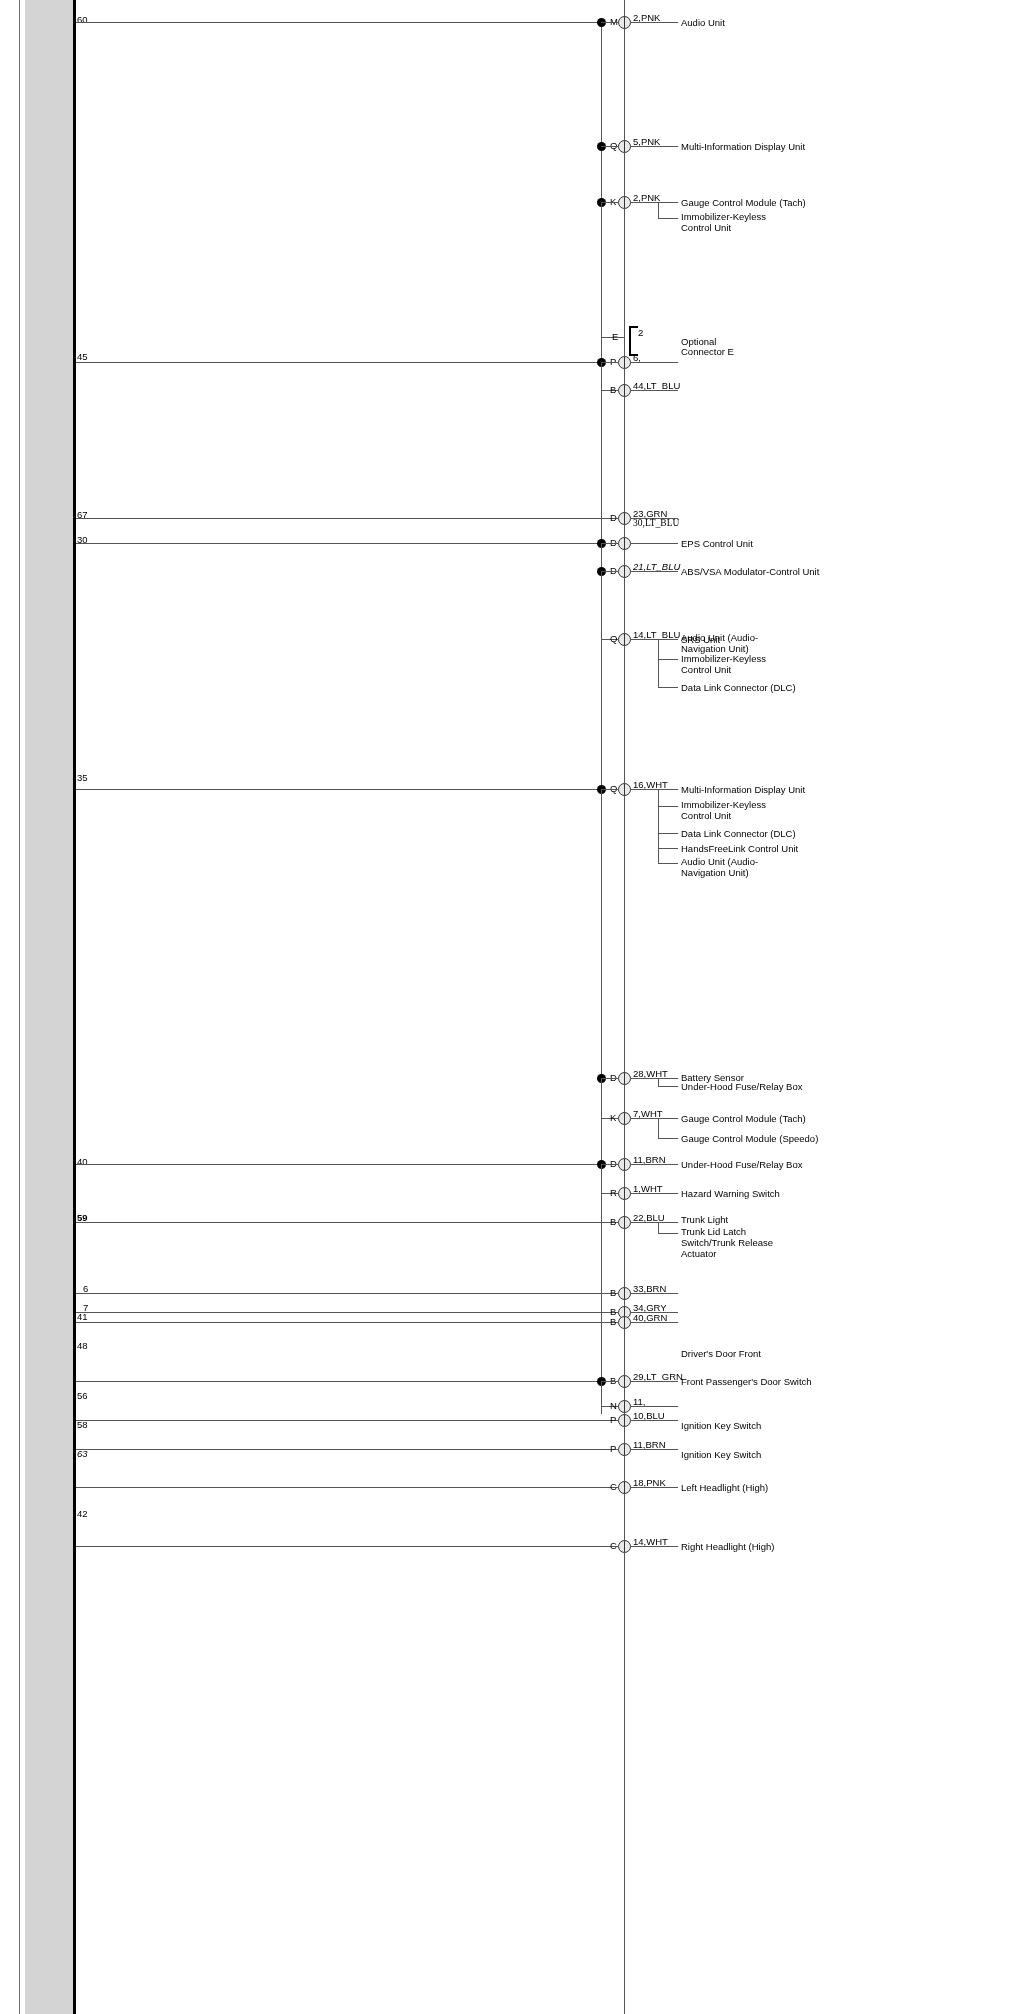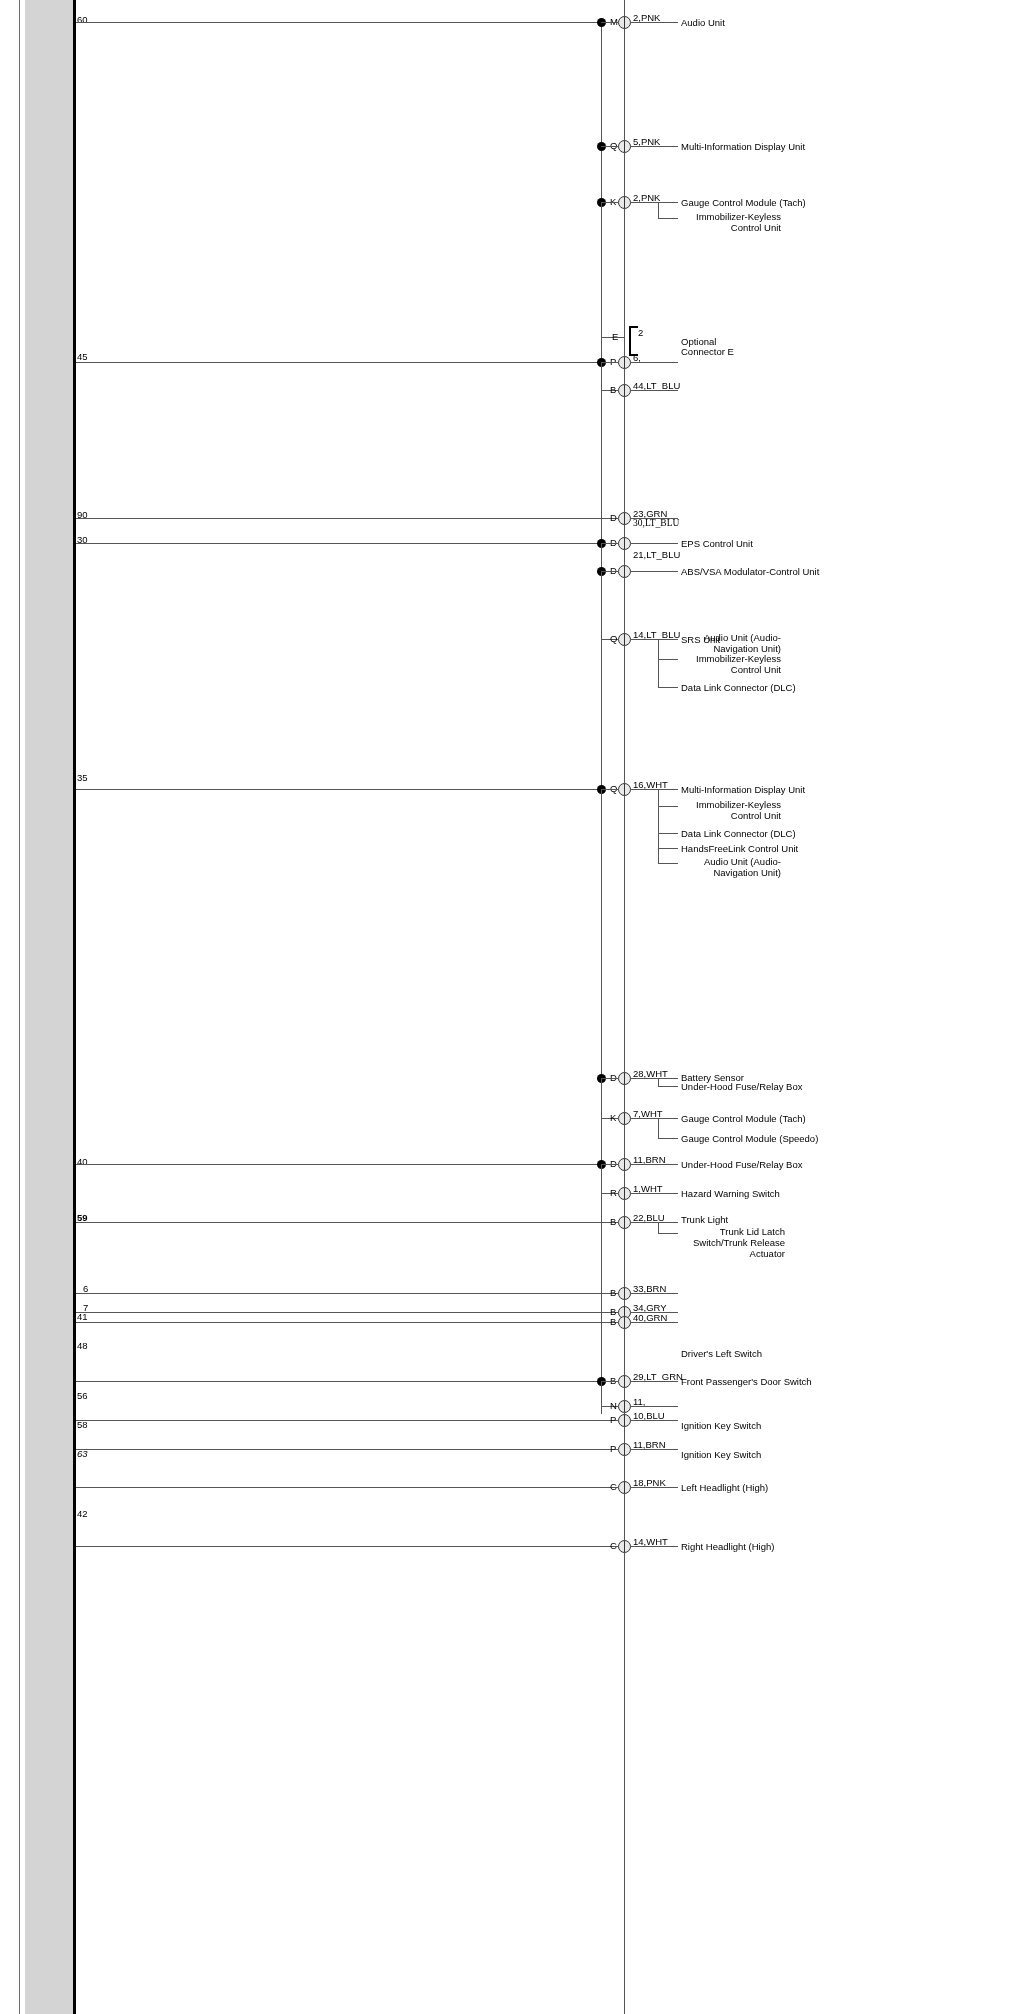--- a/index.html
+++ b/index.html
@@ -4,21 +4,21 @@
 <style>
   html,body{margin:0;padding:0;}
   body{
     width:1030px;height:2014px;
     background:#ffffff;
     font-family:"Liberation Sans","DejaVu Sans",sans-serif;
     position:relative;
     overflow:hidden;
     -webkit-font-smoothing:antialiased;
   }
-  #sheet{position:absolute;left:0;top:0;width:1030px;height:1666px;text-align:right;}
+  #sheet{position:absolute;left:0;top:0;width:1030px;height:1666px;}
 
   
   .band-thin-line{position:absolute;background:#6e6e6e;}
   .band-fill{position:absolute;background:#d4d4d4;}
   .band-thick{position:absolute;background:#000000;}
 
   
   .hline{position:absolute;height:0;border-top:1px solid #555;}
   .vline{position:absolute;width:0;border-left:1px solid #555;}
   .vbus{position:absolute;width:0;border-left:1px solid #555;}
@@ -101,21 +101,21 @@
   <div class="txt wirelbl" style="left:633px;top:352px;">6,</div>
   <div class="hline" style="left:631px;top:362px;width:47px;"></div>
 
   <div class="vline" style="left:601px;top:362px;height:28px;"></div>
   <div class="hline" style="left:601px;top:390px;width:17px;"></div>
   <div class="txt pin" style="left:610px;top:384px;">B</div>
   <div class="conn" style="left:618px;top:384px;"></div>
   <div class="txt wirelbl" style="left:633px;top:380px;">44,LT_BLU</div>
   <div class="hline" style="left:631px;top:390px;width:47px;"></div>
 
-  <div class="txt circuit-num" style="left:77px;top:509px;">90</div>
+  <div class="txt circuit-num" style="left:77px;top:509px;">67</div>
   <div class="hline" style="left:76px;top:518px;width:542px;"></div>
   <div class="txt pin" style="left:610px;top:512px;">D</div>
   <div class="conn" style="left:618px;top:512px;"></div>
   <div class="txt wirelbl" style="left:633px;top:508px;">23,GRN</div>
   <div class="hline" style="left:631px;top:518px;width:47px;"></div>
 
   <div class="txt circuit-num" style="left:77px;top:534px;">30</div>
   <div class="hline" style="left:76px;top:543px;width:525px;"></div>
   <div class="dot" style="left:597px;top:539px;"></div>
   <div class="txt pin" style="left:610px;top:537px;">D</div>
@@ -123,21 +123,21 @@
   <div class="conn" style="left:618px;top:537px;"></div>
   <div class="txt wirelbl" style="left:633px;top:518px;font-family:Liberation Serif, serif;">30,LT_BLU</div>
   <div class="hline" style="left:631px;top:543px;width:47px;"></div>
   <div class="txt comp" style="left:681px;top:538px;">EPS Control Unit</div>
 
   <div class="vline" style="left:601px;top:543px;height:28px;"></div>
   <div class="dot" style="left:597px;top:567px;"></div>
   <div class="txt pin" style="left:610px;top:565px;">D</div>
   <div class="hline" style="left:601px;top:571px;width:17px;"></div>
   <div class="conn" style="left:618px;top:565px;"></div>
-  <div class="txt wirelbl" style="left:633px;top:549px;">21,LT_BLU</div>
+  <div class="txt wirelbl" style="left:633px;top:561px;font-style:italic;">21,LT_BLU</div>
   <div class="hline" style="left:631px;top:571px;width:47px;"></div>
   <div class="txt comp" style="left:681px;top:566px;">ABS/VSA Modulator-Control Unit</div>
 
   <div class="vline" style="left:601px;top:571px;height:68px;"></div>
   <div class="hline" style="left:601px;top:639px;width:17px;"></div>
   <div class="txt pin" style="left:610px;top:633px;">Q</div>
   <div class="conn" style="left:618px;top:633px;"></div>
   <div class="txt wirelbl" style="left:633px;top:629px;">14,LT_BLU</div>
   <div class="hline" style="left:631px;top:639px;width:47px;"></div>
   <div class="txt comp" style="left:681px;top:634px;">SRS Unit</div>
@@ -232,21 +232,21 @@
   <div class="conn" style="left:618px;top:1306px;"></div>
   <div class="txt wirelbl" style="left:633px;top:1302px;">34,GRY</div>
   <div class="hline" style="left:631px;top:1312px;width:47px;"></div>
 
   <div class="txt circuit-num" style="left:77px;top:1311px;">41</div>
   <div class="hline" style="left:76px;top:1322px;width:542px;"></div>
   <div class="txt pin" style="left:610px;top:1316px;">B</div>
   <div class="conn" style="left:618px;top:1316px;"></div>
   <div class="txt wirelbl" style="left:633px;top:1312px;">40,GRN</div>
   <div class="hline" style="left:631px;top:1322px;width:47px;"></div>
-  <div class="txt comp" style="left:681px;top:1348px;">Driver's Left Switch</div>
+  <div class="txt comp" style="left:681px;top:1348px;">Driver's Door Front</div>
 
   <div class="txt circuit-num" style="left:77px;top:1340px;">48</div>
   <div class="hline" style="left:76px;top:1381px;width:525px;"></div>
   <div class="dot" style="left:597px;top:1377px;"></div>
   <div class="txt pin" style="left:610px;top:1375px;">B</div>
   <div class="hline" style="left:601px;top:1381px;width:17px;"></div>
   <div class="conn" style="left:618px;top:1375px;"></div>
   <div class="txt wirelbl" style="left:633px;top:1371px;">29,LT_GRN</div>
   <div class="hline" style="left:631px;top:1381px;width:47px;"></div>
   <div class="txt comp" style="left:681px;top:1376px;">Front Passenger's Door Switch</div>

